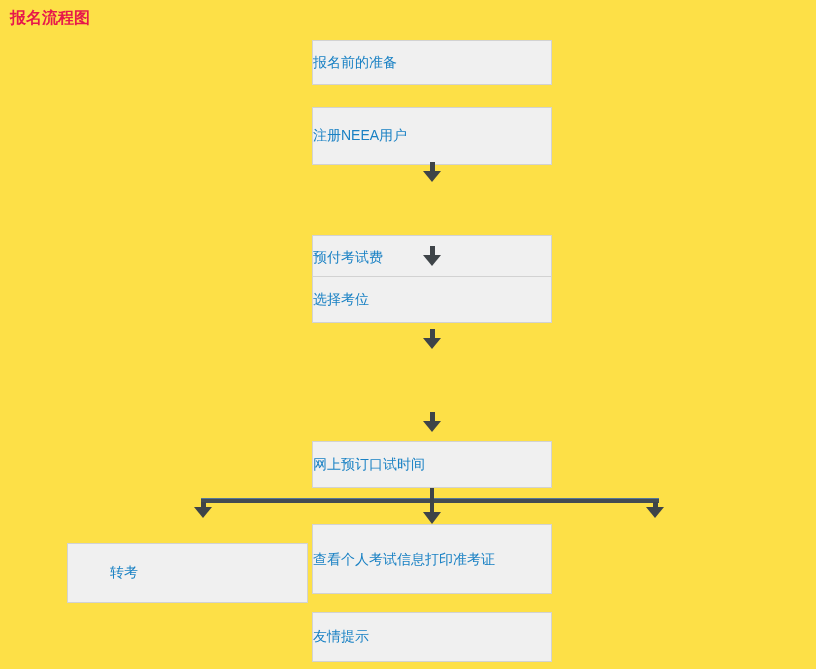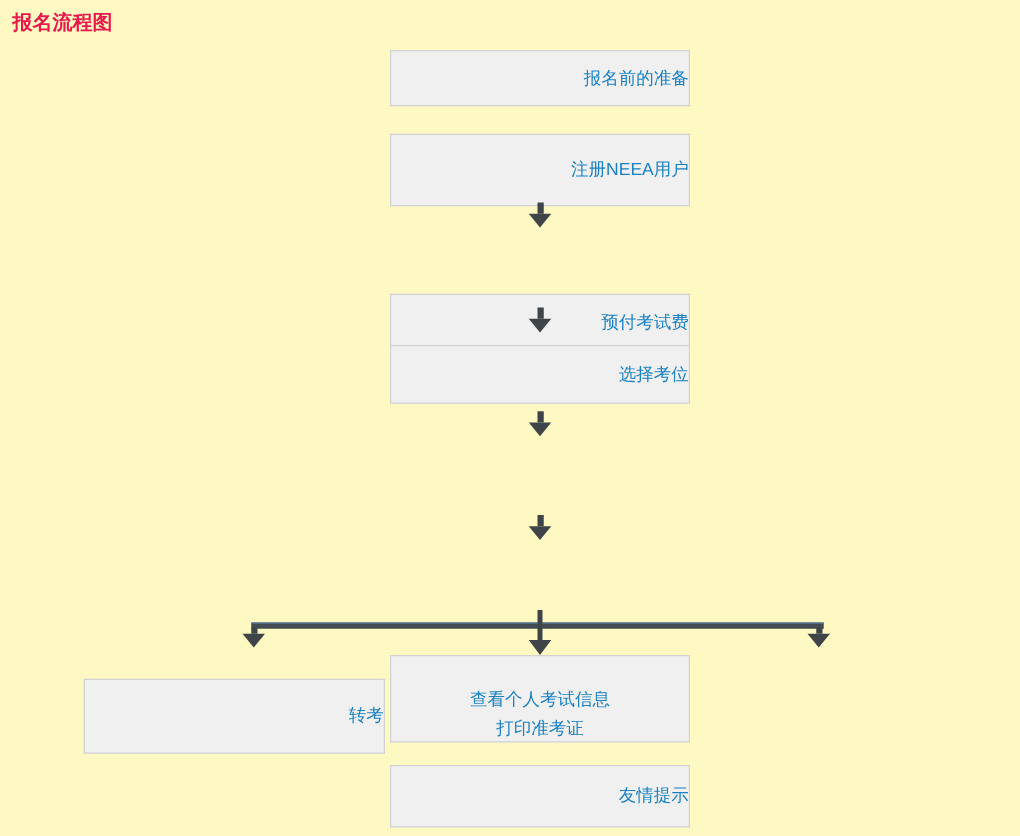--- a/index.html
+++ b/index.html
@@ -1,38 +1,38 @@
 <!DOCTYPE html>
 <html><head>
 <meta charset="utf-8">
 <style>
   html,body{margin:0;padding:0;background:#ffffff;}
   body{font-family:"Liberation Sans","DejaVu Sans",sans-serif;}
-  .page{position:relative;width:816px;height:669px;background:#fef9c3;overflow:hidden;}
+  .page{position:relative;width:816px;height:669px;background:#fde047;overflow:hidden;}
 
   .page-title{position:absolute;left:10px;top:8px;font-size:16px;font-weight:bold;color:#e7184b;}
 
   .flow-box{
     position:absolute;box-sizing:border-box;
     width:240px;height:46px;
     background:#f0f0f0;border:1px solid #d2d2d2;
-    display:flex;align-items:center;justify-content:flex-end;
+    display:flex;align-items:center;justify-content:flex-start;
     color:#1981c4;font-size:14px;text-align:center;cursor:pointer;
   }
   .flow-box span{color:#1981c4;}
 
   #step0{left:312px;top:40px;height:45px;}
   #step1{left:312px;top:107px;height:58px;}
   #step2{left:312px;top:193px;height:46px;margin-top:42px;}
   #step3{left:312px;top:276px;height:47px;}
   #step4{left:312px;top:359px;height:47px;}
   #step5{left:312px;top:441px;height:47px;}
 
   #branch0{left:67px;top:543px;width:241px;height:60px;padding-left:42px;}
-  #branch1{left:312px;top:524px;width:240px;height:70px;flex-direction:column;line-height:1.6;}
+  #branch1{left:312px;top:524px;width:240px;height:70px;flex-direction:row;line-height:1.6;}
   #branch2{left:556px;top:543px;width:241px;height:49px;}
   #footerbox{left:312px;top:612px;width:240px;height:50px;}
 
   
   .arrow-down{position:absolute;width:18px;display:flex;flex-direction:column;align-items:center;}
   .arrow-stem{width:5px;height:9px;background:#3e4448;}
   .arrow-head{width:0;height:0;border-left:9px solid transparent;border-right:9px solid transparent;border-top:11px solid #3e4448;}
 
   #arrow-1-2{left:423px;top:162px;}
   #arrow-2-3{left:423px;top:246px;}
@@ -86,20 +86,23 @@
     <div class="arrow-stem"></div>
     <div class="arrow-head"></div>
   </div>
 
 
   <div class="arrow-down" id="arrow-4-5">
     <div class="arrow-stem"></div>
     <div class="arrow-head"></div>
   </div>
 
+  <div class="flow-box" id="step5">
+    <span>网上预订口试时间</span>
+  </div>
 
   <div class="branch-hline"></div>
 
   <div class="arrow-down" id="branch-arrow-left">
     <div class="arrow-stem"></div>
     <div class="arrow-head"></div>
   </div>
 
   <div class="arrow-down" id="branch-arrow-center">
     <div class="arrow-stem"></div>

